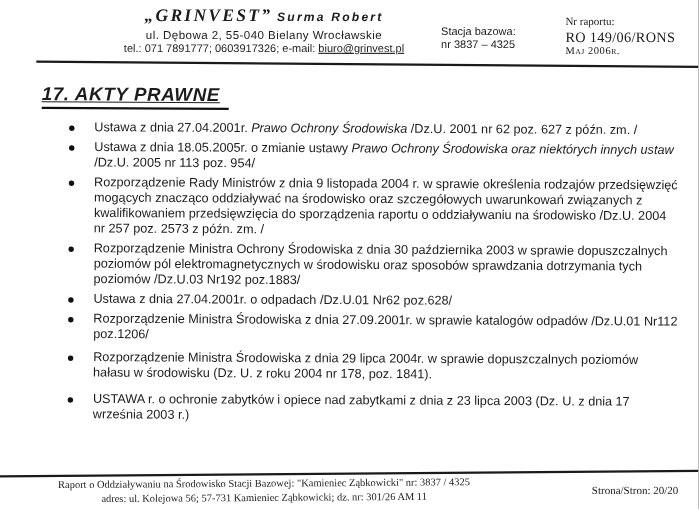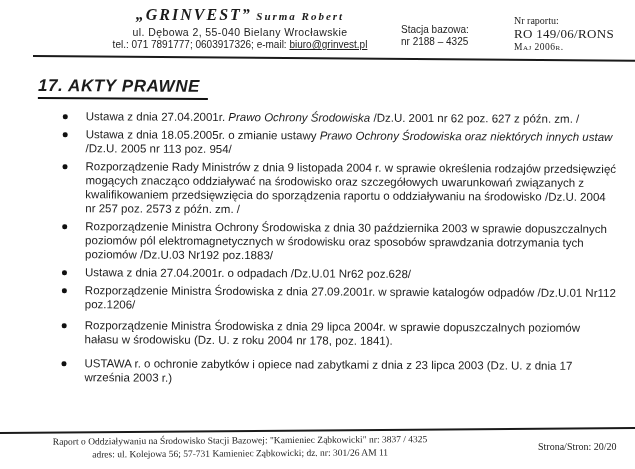--- a/index.html
+++ b/index.html
@@ -18,21 +18,21 @@
     position: absolute; left: 95px; top: 6px; width: 290px;
     text-align: center;
   }
   .company-name {
     font-family: Liberation Serif, serif;
     font-style: italic; font-weight: bold;
     font-size: 16px; letter-spacing: 2px;
     white-space: nowrap;
   }
   .company-owner {
-    font-family: Liberation Serif, serif;
+    font-family: Liberation Sans, sans-serif;
     font-style: italic; font-weight: 600;
     font-size: 11px; letter-spacing: 2px;
   }
   .company-address { font-size: 10.5px; letter-spacing: 0.4px; margin-top: 2px; }
   .company-contact { font-size: 10px; margin-top: 1px; }
   .company-email { text-decoration: underline; }
 
   .station-block {
     position: absolute; left: 401px; top: 24px;
     font-size: 10px; line-height: 11.5px;
@@ -55,20 +55,21 @@
   .content {
     position: absolute; left: 38px; top: 76px; width: 585px;
     transform: rotate(0.3deg); transform-origin: 0 0;
   }
   .section-title {
     display: inline-block;
     font-size: 17px; font-weight: bold; font-style: italic;
     letter-spacing: 0.6px;
     border-bottom: 2.5px solid #111;
     padding: 0 8px 1px 0;
+    text-decoration: underline;
   }
   ul.legal-acts {
     margin: 10px 0 0 48px; padding: 0; width: 532px;
     list-style: none;
     font-size: 11.5px; line-height: 14px;
   }
   ul.legal-acts li { position: relative; margin-bottom: 4px; }
   ul.legal-acts li::before {
     content: ""; position: absolute; left: -23px; top: 5px;
     width: 4.5px; height: 4.5px; border-radius: 50%;
@@ -109,21 +110,21 @@
     </div>
     <div class="company-address">ul. Dębowa 2, 55-040 Bielany Wrocławskie</div>
     <div class="company-contact">
       <span>tel.: 071 7891777; 0603917326; e-mail:</span>
       <span class="company-email">biuro@grinvest.pl</span>
     </div>
   </div>
 
   <div class="station-block">
     <div>Stacja bazowa:</div>
-    <div>nr 2188 – 4325</div>
+    <div>nr 3837 – 4325</div>
   </div>
 
   <div class="report-block">
     <div class="report-label">Nr raportu:</div>
     <div class="report-number">RO 149/06/RONS</div>
     <div class="report-date">Maj 2006r.</div>
   </div>
 
   <div class="header-rule"></div>
 

